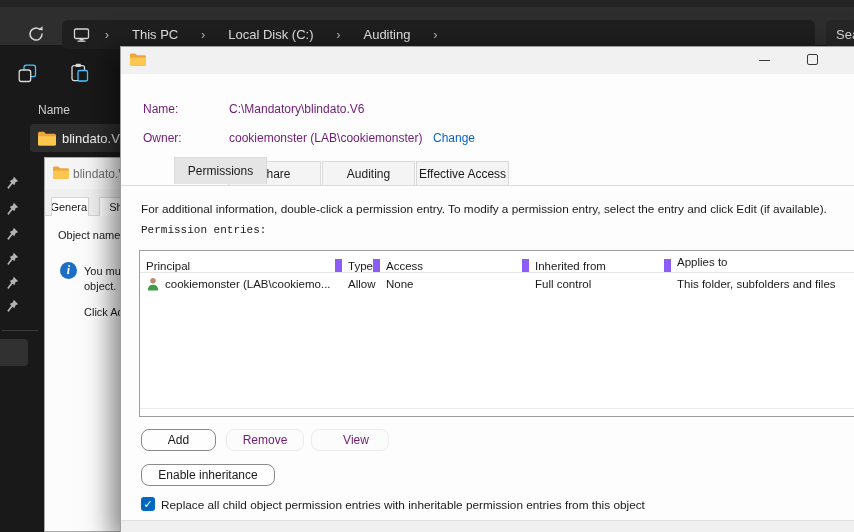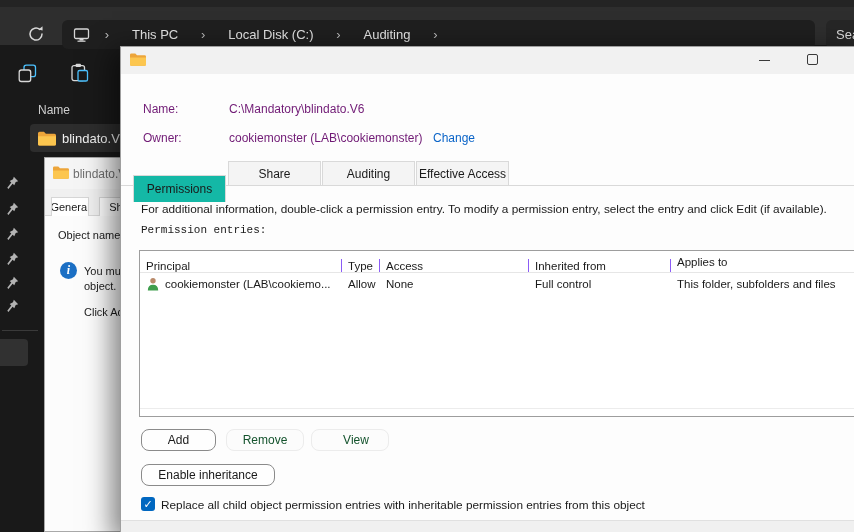--- a/index.html
+++ b/index.html
@@ -74,40 +74,40 @@
   .adv .min-btn { position:absolute; left:630px; top:0; width:28px; height:27px; }
   .adv .min-btn i { position:absolute; left:8px; top:13px; width:11px; height:1px; background:#3a3a3a; }
   .adv .max-btn { position:absolute; left:678px; top:0; width:28px; height:27px; }
   .adv .max-btn i { position:absolute; left:8px; top:7px; width:11px; height:11px; border:1px solid #3a3a3a; border-radius:2px; }
   .adv .lbl { position:absolute; color:#701a75; }
   .adv .link { color:#0a64c8; cursor:pointer; }
   .adv .tab {
     position:absolute; top:114px; height:25px; width:93px; background:#f4f4f4; border:1px solid #d9d9d9;
     display:flex; align-items:center; justify-content:center; font-size:12px;
   }
-  .adv .tab.active { background:#14b8a6; border-bottom:none; top:128px; height:27px; z-index:2; }
+  .adv .tab.active { background:#e5e5e5; border-bottom:none; top:110px; height:27px; z-index:2;margin-left:41px; }
   .adv .tabline { position:absolute; left:0px; top:138px; width:741px; height:1px; background:#d9d9d9; }
   .infotext { position:absolute; left:20px; top:155px; width:720px; white-space:nowrap; font-size:11.8px; }
   .entries  { position:absolute; left:20px; top:177px; font-size:11px;font-family:Liberation Mono, monospace; }
   .ptable {
     position:absolute; left:18px; top:203px; width:723px; height:167px;
     border:1px solid #9d9d9d; background:#fff; font-size:11.5px; overflow:hidden;
   }
   .prow { display:grid; grid-template-columns:202px 38px 149px 142px 1fr; height:22px; }
   .prow .cell { display:flex; align-items:center; padding-left:6px; overflow:hidden; white-space:nowrap; }
   .prow.head { border-bottom:1px solid #e6e6e6; height:22px; }
-  .prow.head .cell:not(:last-child) { border-right:1px solid #8b5cf6;margin-top:8px; }
+  .prow.head .cell:not(:last-child) { border-right:7px solid #8b5cf6;margin-top:8px; }
   .user-ic { width:14px; height:14px; margin-right:5px; flex:0 0 auto; }
   .tbl-innerline { position:absolute; left:0; top:157px; width:723px; height:1px; background:#ececec; }
   .btn {
     position:absolute; height:22px; background:#fefefe; border:1px solid #8a8a8a; border-radius:8px;
     font-size:12px; color:#1a1a1a; display:flex; align-items:center; justify-content:center;
     font-family:inherit; cursor:pointer;
   }
-  .btn.disabled { border-color:#ececec; background:#fcfcfc; color:#14532d; cursor:default; }
+  .btn.disabled { border-color:#ececec; background:#fcfcfc; color:#701a75; cursor:default; }
   .cb {
     position:absolute; left:20px; top:450px; width:14px; height:14px; background:#0067c0;
     border-radius:3px; color:#fff; font-size:11px; line-height:14px; text-align:center; cursor:pointer;
   }
   .cb.checked::after { content:"✓"; }
   .cb-label { position:absolute; left:40px; top:451px; font-size:11.8px; }
   .adv .footer { position:absolute; left:0; top:473px; width:100%; height:19px; background:#f0f0f0; border-top:1px solid #e0e0e0; }
 </style>
 </head>
 <body>

